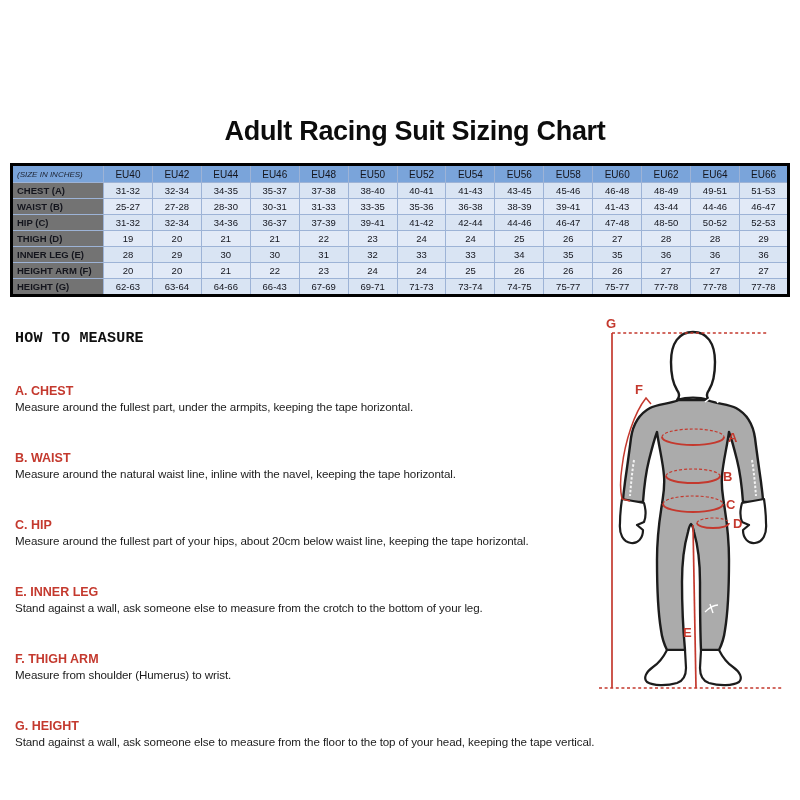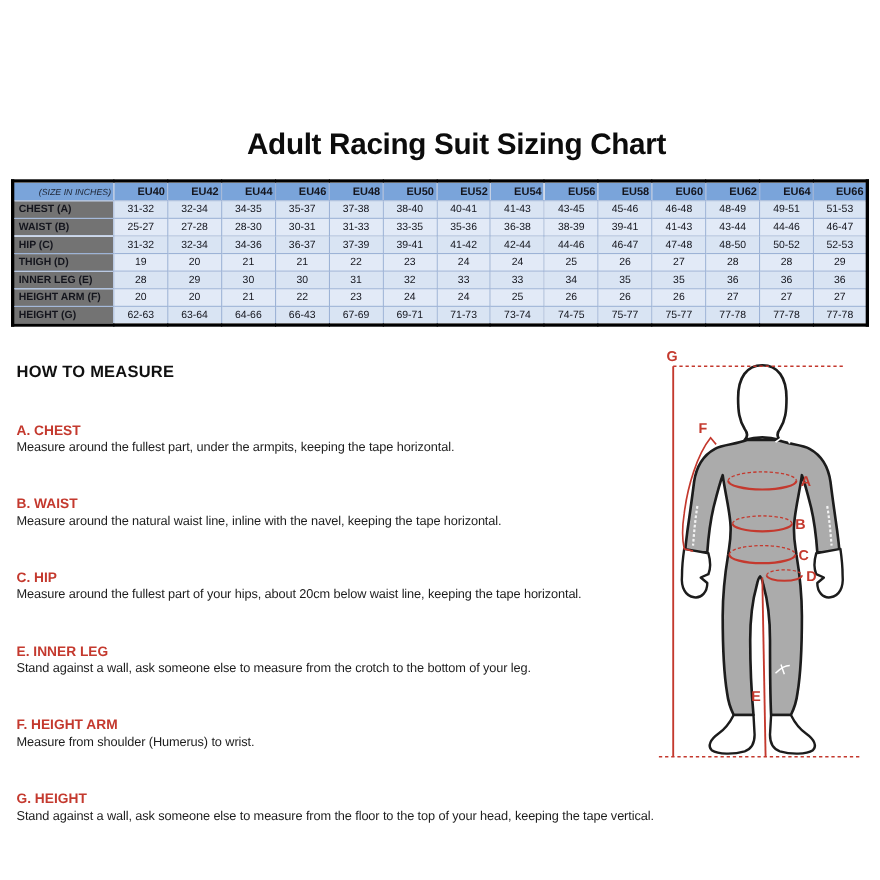--- a/index.html
+++ b/index.html
@@ -7,30 +7,30 @@
          font-family:"Liberation Sans", sans-serif;}
   
   .page-title{position:absolute;top:101px;left:0;width:800px;text-align:center;margin:15px;
               font-size:27px;font-weight:700;color:#0c0c0c;letter-spacing:-0.3px;}
   
   table.size-table{position:absolute;left:10px;top:163px;width:780px;border-collapse:collapse;
                    table-layout:fixed;border:3px solid #000;}
   table.size-table th, table.size-table td{
       border:1px solid #9db3d6;height:15px;padding:0 2px;text-align:center;
       font-size:9.5px;color:#14151d;white-space:nowrap;overflow:hidden;}
-  table.size-table thead th{background:#7aa4da;font-weight:700;font-size:10px;height:16px;text-align:right;}
+  table.size-table thead th{background:#7aa4da;font-weight:400;font-size:10px;height:16px;}
   table.size-table th.corner{width:84px;font-style:italic;font-weight:400;font-size:8px;
-      text-align:right;padding-left:4px;color:#1d2433;}
+      text-align:left;padding-left:4px;color:#1d2433;}
   table.size-table tbody th.rowlabel{background:#737373;font-weight:700;text-align:left;
       padding-left:4px;font-size:9.5px;margin-left:20px;}
   table.size-table tbody tr:nth-child(odd) td{background:#d9e4f3;}
   table.size-table tbody tr:nth-child(even) td{background:#e2eaf7;}
   
   .measure{position:absolute;left:15px;top:330px;width:590px;}
-  .measure h2{margin:0 0 12px 0;font-size:15px;font-weight:700;color:#101010;letter-spacing:.2px;}
+  .measure h2{margin:0 0 12px 0;font-size:15px;font-weight:700;color:#101010;letter-spacing:.2px;font-family:Liberation Mono, monospace;}
   .m-sec{margin-bottom:18px;}
   .m-label{color:#c4392e;font-weight:700;font-size:12.5px;line-height:15px;margin-top:37px;}
   .m-text{font-size:11.6px;line-height:15px;color:#1c1c1c;letter-spacing:-0.1px;white-space:nowrap;}
   
   .figure-svg{position:absolute;left:593px;top:312px;}
   .figure-svg text{font-family:"Liberation Sans", sans-serif;font-size:13px;font-weight:700;fill:#c4392e;}
 </style>
 </head>
 <body>
 
@@ -194,21 +194,21 @@
     </div>
     <div class="m-sec">
       <div class="m-label">C. HIP</div>
       <div class="m-text">Measure around the fullest part of your hips, about 20cm below waist line, keeping the tape horizontal.</div>
     </div>
     <div class="m-sec">
       <div class="m-label">E. INNER LEG</div>
       <div class="m-text">Stand against a wall, ask someone else to measure from the crotch to the bottom of your leg.</div>
     </div>
     <div class="m-sec">
-      <div class="m-label">F. HEIGHT ARM</div>
+      <div class="m-label">F. THIGH ARM</div>
       <div class="m-text">Measure from shoulder (Humerus) to wrist.</div>
     </div>
     <div class="m-sec">
       <div class="m-label">G. HEIGHT</div>
       <div class="m-text">Stand against a wall, ask someone else to measure from the floor to the top of your head, keeping the tape vertical.</div>
     </div>
   </div>
 
   <svg class="figure-svg" width="200" height="390" viewBox="0 0 200 390">
 

